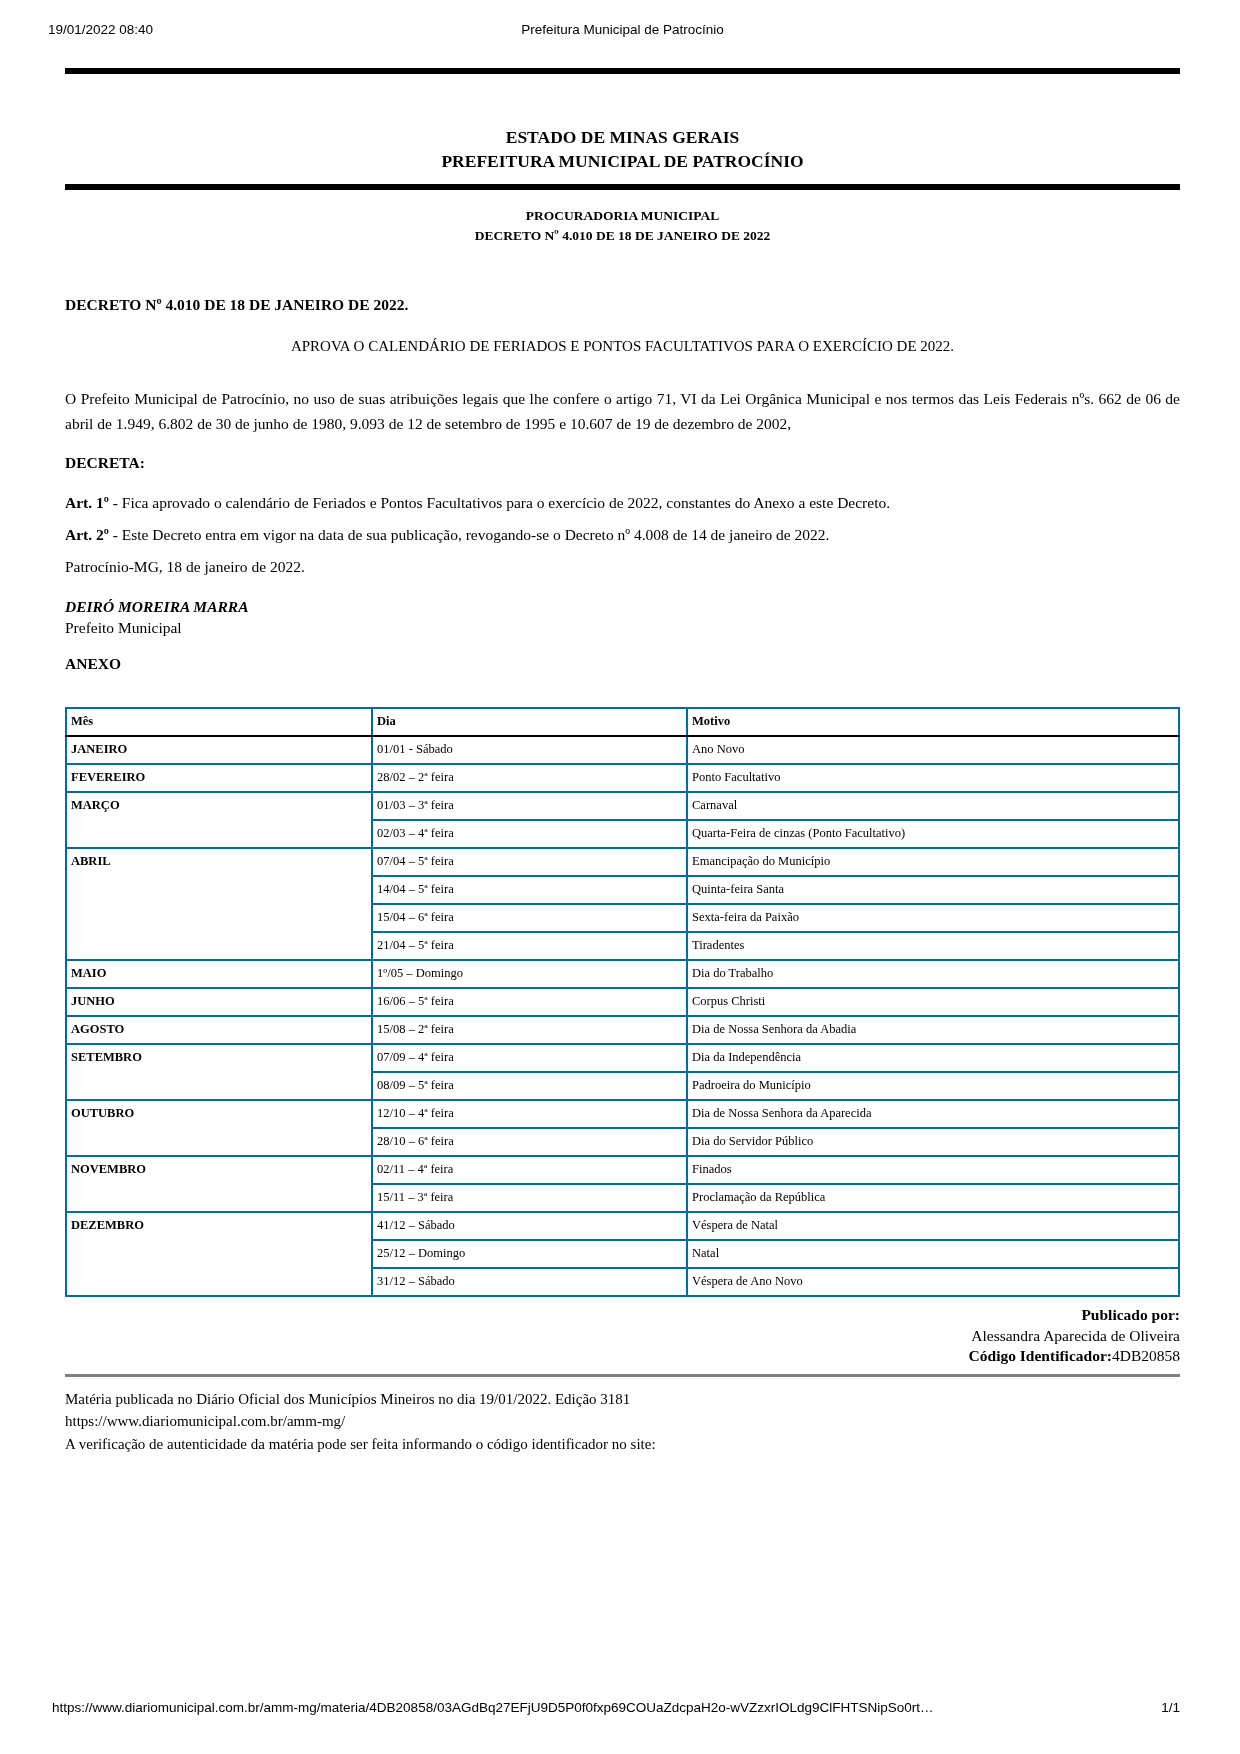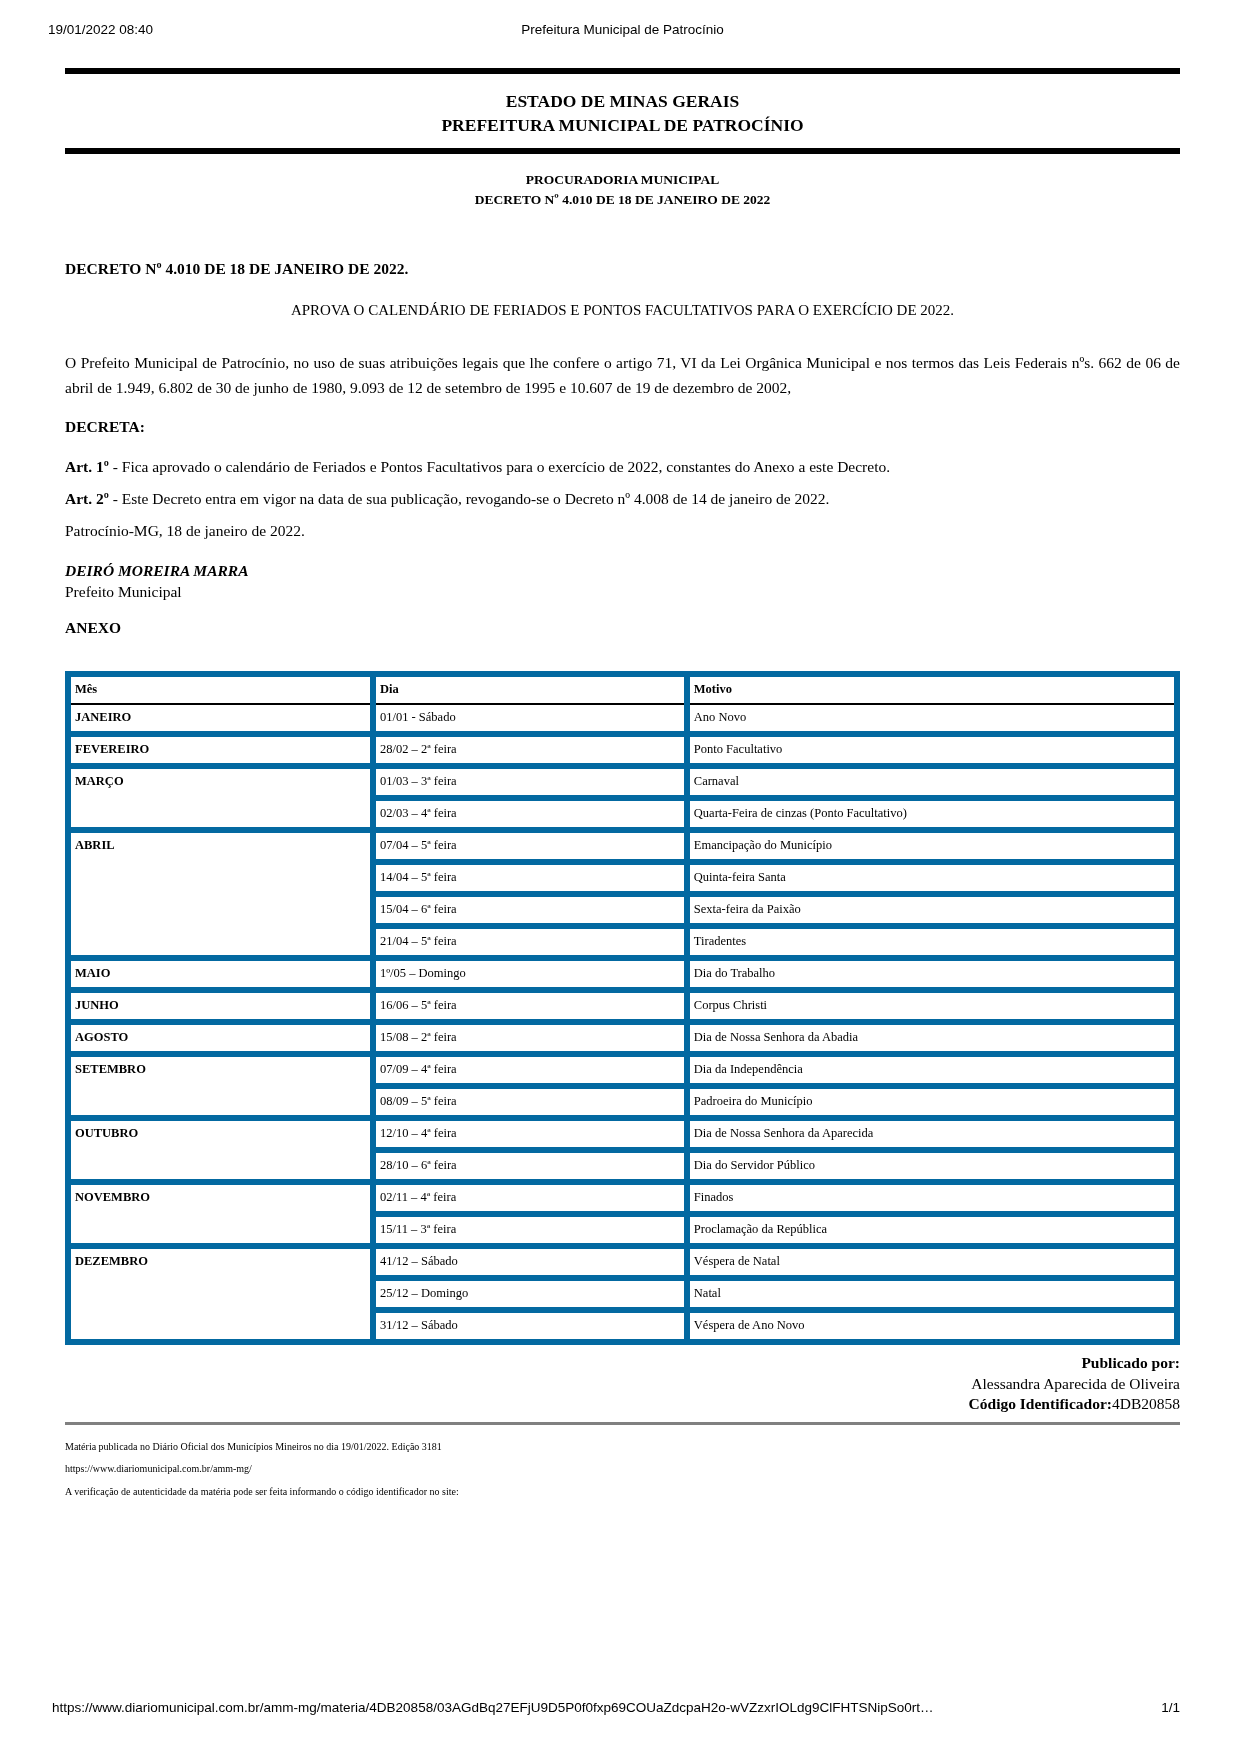--- a/index.html
+++ b/index.html
@@ -18,21 +18,21 @@
     font-family: "Liberation Sans", sans-serif;
     font-size: 13.5px;
     position: relative;
     height: 40px;
   }
   .print-hdr .ts { position: absolute; left: -17px; top: 22px; }
   .print-hdr .doc-title { position: absolute; left: 0; right: 0; top: 22px; text-align: center; }
 
   .bar { height: 6px; background: #000; }
   .bar1 { margin-top: 28px; }
-  .letterhead { text-align: center; padding: 15px 0 11px; }
+  .letterhead { text-align: center; padding: 26px 0 11px; margin-top: 25px; }
   .letterhead div { font-weight: bold; font-size: 17.5px; line-height: 24px; }
 
   .dept { margin-top: 16px; text-align: center; font-family: Liberation Serif, serif; }
   .dept div { font-weight: bold; font-size: 13.5px; line-height: 20px; }
 
   .decree-heading { margin-top: 50px; font-weight: bold; font-size: 15.5px; }
   .summary { margin-top: 24px; text-align: center; font-size: 15px; }
   .preamble { margin-top: 32px; font-size: 15.5px; line-height: 24.5px; text-align: justify; }
   .decreta { margin-top: 18px; font-weight: bold; font-size: 15.5px; }
   .art { margin-top: 22px; font-size: 15.5px; }
@@ -43,35 +43,35 @@
   .anexo { margin-top: 16px; font-weight: bold; font-size: 15.5px; }
 
   table.cal {
     margin-top: 34px;
     width: 100%;
     border-collapse: collapse;
     border: 2px solid #000;
     font-size: 12.5px;
   }
   table.cal td {
-    border: 6px solid #0369a1;
+    border: 2px solid #0369a1;
     vertical-align: top;
     padding: 5px 4px 7px 4px;
     line-height: 14px;
   }
   table.cal tr.hdr td { font-weight: bold; border-bottom: 2px solid #000; }
   table.cal td.mes { font-weight: bold; }
   table.cal tr.gs td { border-top: 2px solid #000; }
 
   .publication { margin-top: 8px; text-align: right; font-size: 15.5px; line-height: 20.5px; }
   .publication .bold { font-weight: bold; }
 
   .rule { margin-top: 7px; height: 3px; background: #808080; }
 
-  .footer-note { margin-top: 11px; font-size: 10px; line-height: 22.5px; }
+  .footer-note { margin-top: 11px; font-size: 15px; line-height: 22.5px; }
 
   .page-footer {
     position: absolute; top: 1700px; left: 52px; right: 60px;
     font-family: "Liberation Sans", sans-serif;
     font-size: 13.5px;
     display: flex; justify-content: space-between; align-items: baseline;
   }
   .page-footer .url { white-space: nowrap; overflow: hidden; }
   .page-footer .pagenum { padding-left: 18px; }
 </style>

